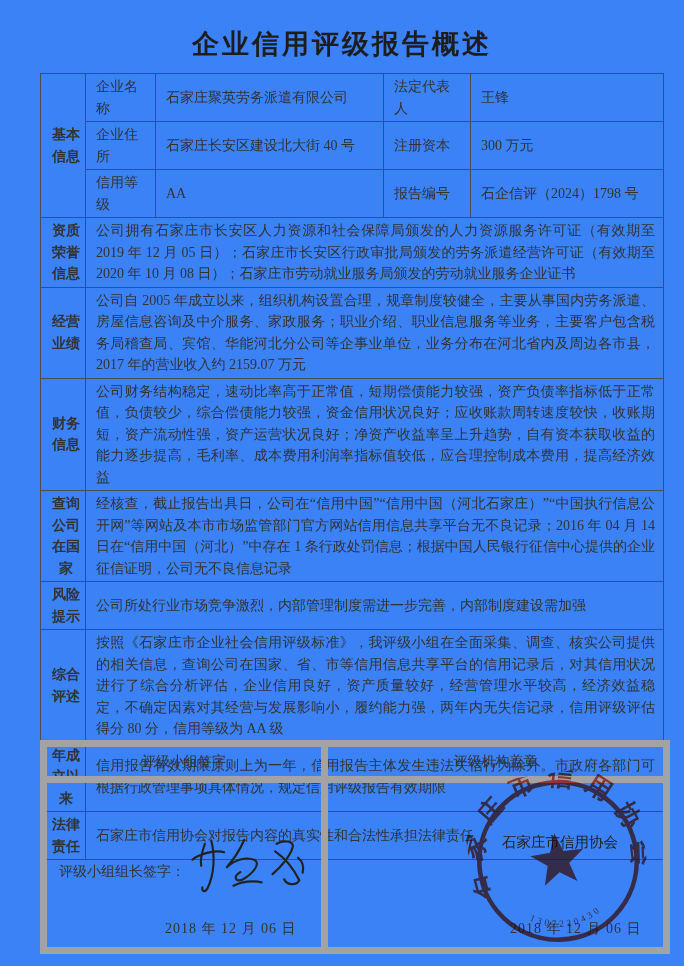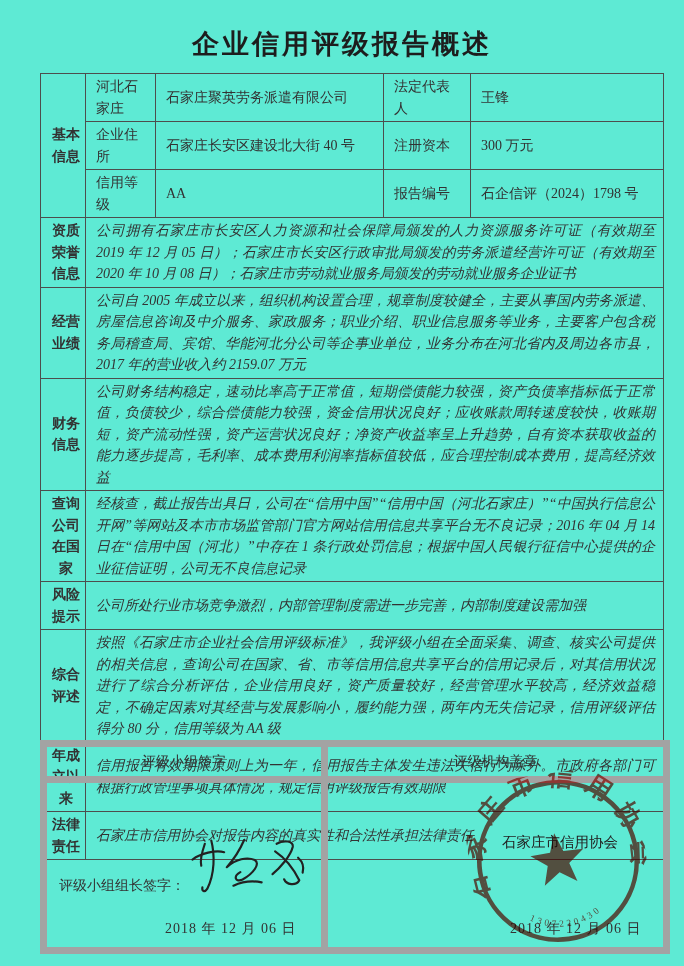--- a/index.html
+++ b/index.html
@@ -1,17 +1,17 @@
 <!DOCTYPE html>
 <html><head>
 <meta charset="utf-8">
 <style>
   html,body{margin:0;padding:0;background:#e8e8e8;}
   .page{
-    position:relative;width:684px;height:966px;background:#5eead4;
+    position:relative;width:684px;height:966px;background:#3b82f6;
     font-family:"Liberation Serif","DejaVu Serif",serif;
     color:#2f2f2f;overflow:hidden;
   }
   .doc-title{
     position:absolute;top:26px;left:0;width:100%;
     text-align:center;font-size:27px;font-weight:bold;
     letter-spacing:3px;color:#1d1d1d;
   }
   table.report{
     position:absolute;left:40px;top:73px;width:623px;
@@ -21,30 +21,30 @@
   table.report td{
     border:1px solid #4d4d4d;overflow:hidden;
     vertical-align:middle;padding:2px 8px 2px 10px;
     line-height:21.5px;
   }
   td.seclabel{
     text-align:center;padding:2px 0;line-height:21px;
   }
   td.seclabel span{display:inline-block;width:30px;word-break:break-all;font-weight:bold;}
   td.flabel{padding-left:12px;}
-  td.content{text-align:justify;font-style:italic;}
+  td.content{text-align:justify;}
   table.signzone{
     position:absolute;left:40px;top:740px;width:623px;
     border-collapse:collapse;table-layout:fixed;
     font-size:14px;color:#333;
   }
   table.signzone td{border:7px solid #a3a3a3;overflow:visible;}
   td.zonehead{height:27px;text-align:center;vertical-align:middle;}
   td.zonebody{height:162px;position:relative;vertical-align:top;}
-  .sign-label{position:absolute;left:12px;top:94px;white-space:nowrap;}
+  .sign-label{position:absolute;left:12px;top:80px;white-space:nowrap;}
   .sign-svg{position:absolute;left:140px;top:48px;transform:rotate(-3deg);}
   .date-left{position:absolute;left:118px;bottom:9px;white-space:nowrap;letter-spacing:1px;}
   .date-right{position:absolute;left:182px;bottom:9px;white-space:nowrap;letter-spacing:1px;}
   .org-name{position:absolute;left:174px;top:50px;white-space:nowrap;font-size:14.5px;color:#222;}
   .stamp{
     position:absolute;left:142px;top:-10px;width:176px;height:176px;
     transform:rotate(-8deg);opacity:.85;mix-blend-mode:multiply;
   }
 </style>
 </head>
@@ -58,21 +58,21 @@
     <colgroup>
       <col style="width:45px">
         <col style="width:70px">
         <col style="width:228px">
       <col style="width:87px">
         <col style="width:193px">
     </colgroup>
     <tbody>
       <tr style="height:28px">
         <td class="seclabel" rowspan="3"><span>基本信息</span></td>
-        <td class="flabel">河北石家庄</td>
+        <td class="flabel">企业名称</td>
         <td>石家庄聚英劳务派遣有限公司</td>
         <td class="flabel">法定代表人</td>
         <td>王锋</td>
       </tr>
       <tr style="height:28px">
         <td class="flabel">企业住所</td>
         <td>石家庄长安区建设北大街 40 号</td>
         <td class="flabel">注册资本</td>
         <td>300 万元</td>
       </tr>

